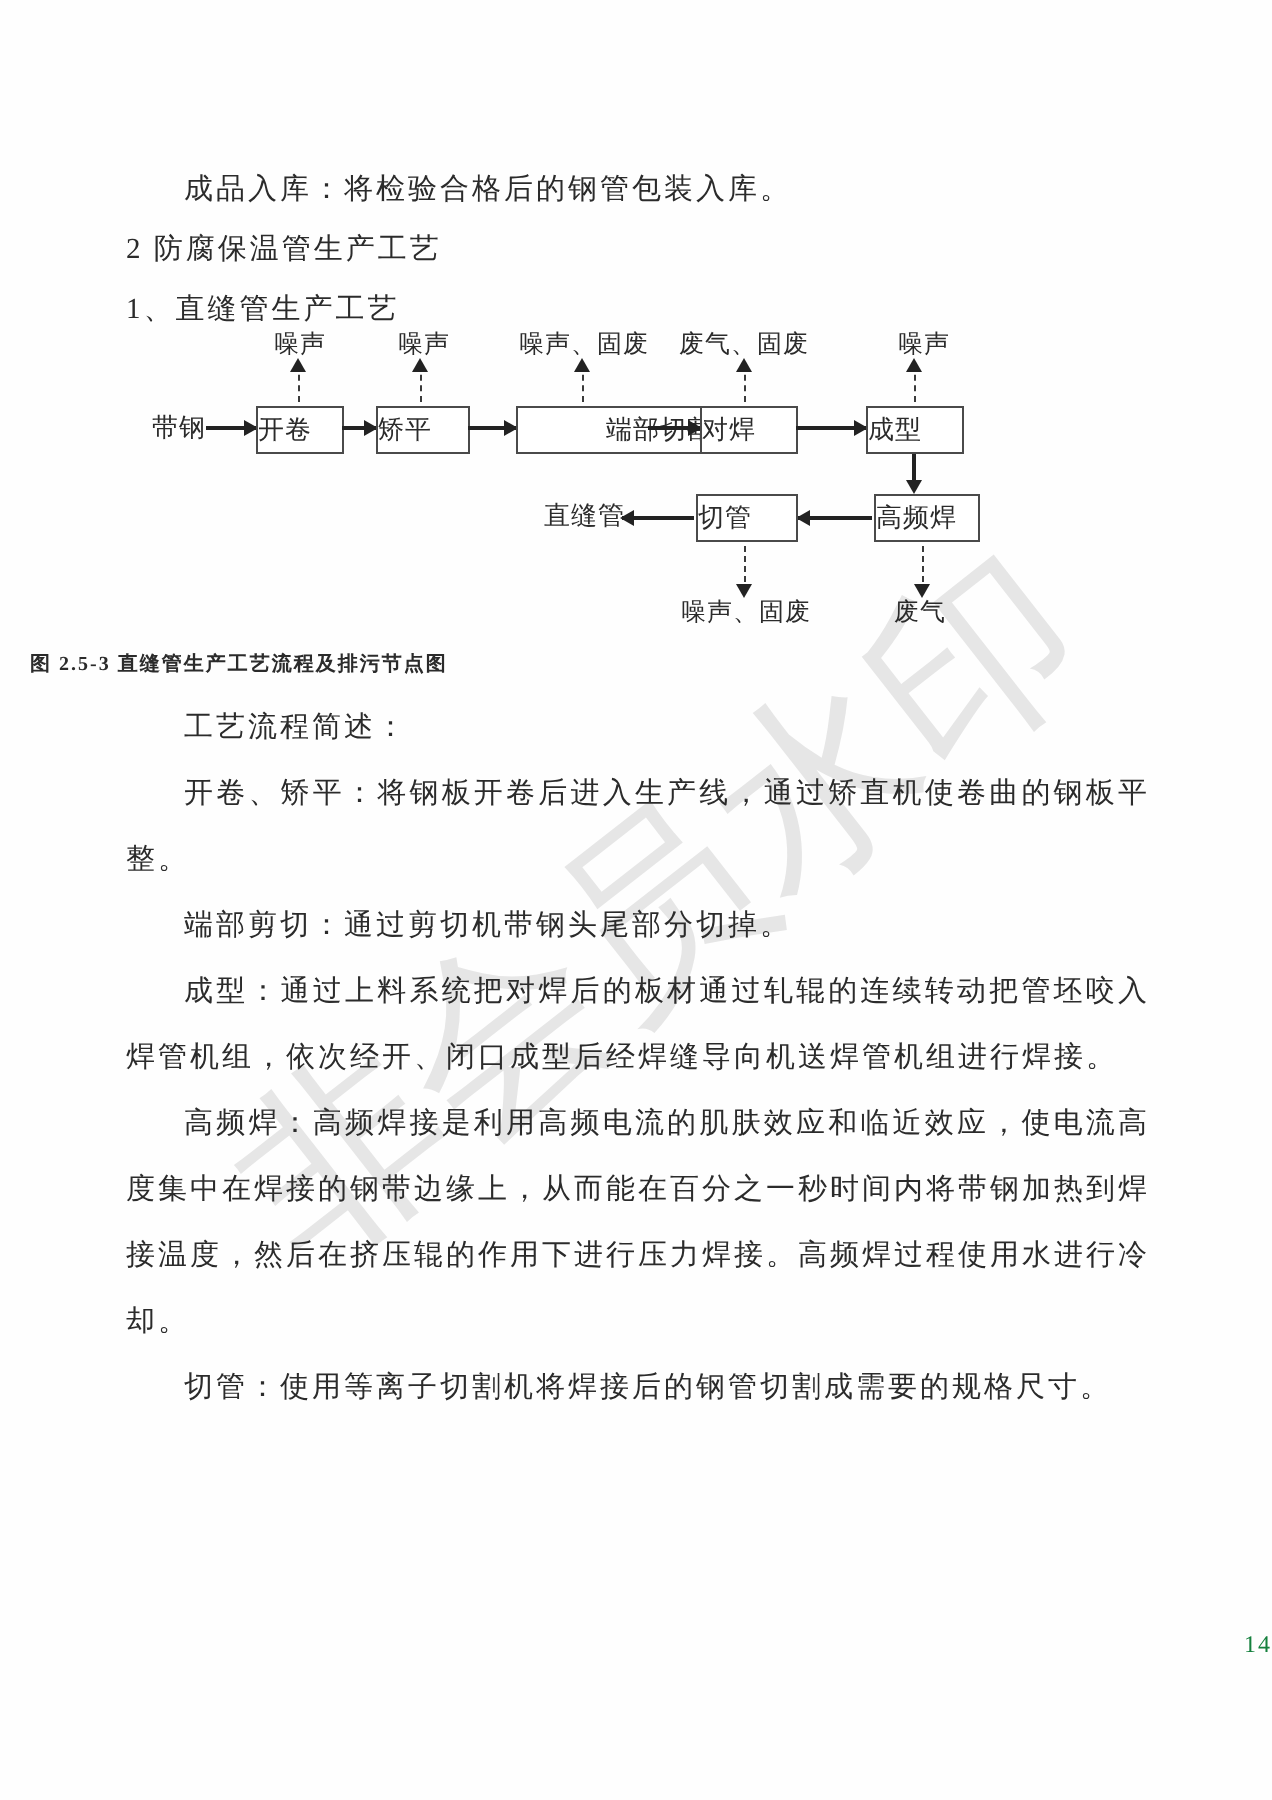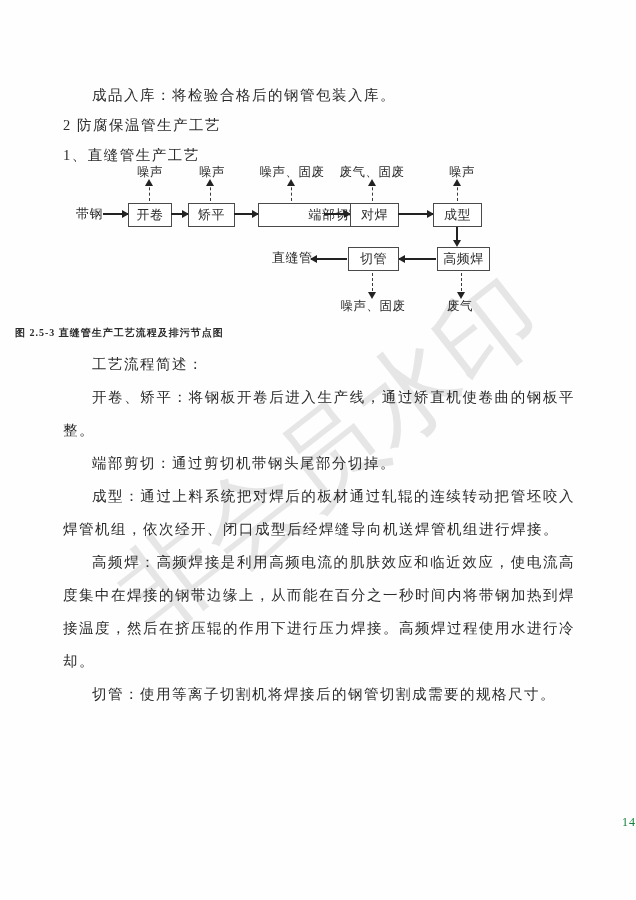--- a/index.html
+++ b/index.html
@@ -29,21 +29,21 @@
   .line { line-height:30px; margin:0; letter-spacing:1.5px; }
   .indent { text-indent:2em; }
   .para { margin:0; line-height:33px; letter-spacing:1.5px; text-align:justify; text-indent:2em; }
   .caption { line-height:30px; margin:0 0 0 -48px; text-align:left; font-weight:bold; font-size:10px; letter-spacing:1px; }
 
   
   .diagram { position:relative; height:155px; margin-left:-63px; width:620px; margin-top:-7px; font-size:13px; letter-spacing:0.5px; }
   .dbox {
     position:absolute; height:22px; line-height:22px;
     border:1.5px solid #4a4a4a; background:#fff;
-    text-align:center; white-space:nowrap;
+    text-align:left; white-space:nowrap;
     box-sizing:content-box;
   }
   .dlabel { position:absolute; white-space:nowrap; line-height:16px; }
   .em { position:absolute; white-space:nowrap; font-size:12.5px; transform:translateX(-50%); line-height:15px; }
 
   .ar { position:absolute; height:1.6px; background:#222; }
   .ar.right::after {
     content:""; position:absolute; right:-1px; top:-3.4px;
     border-left:7px solid #222; border-top:4px solid transparent; border-bottom:4px solid transparent;
   }

